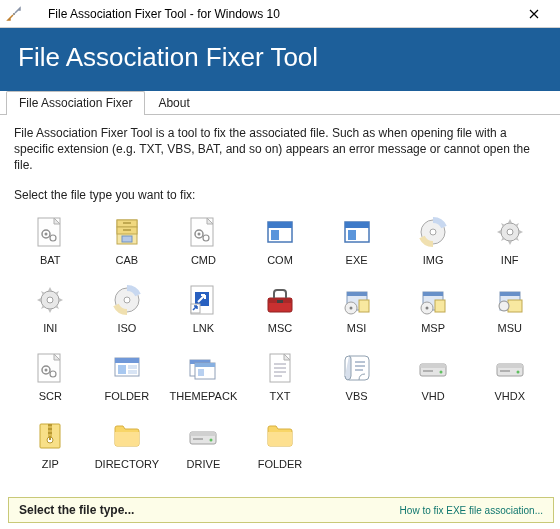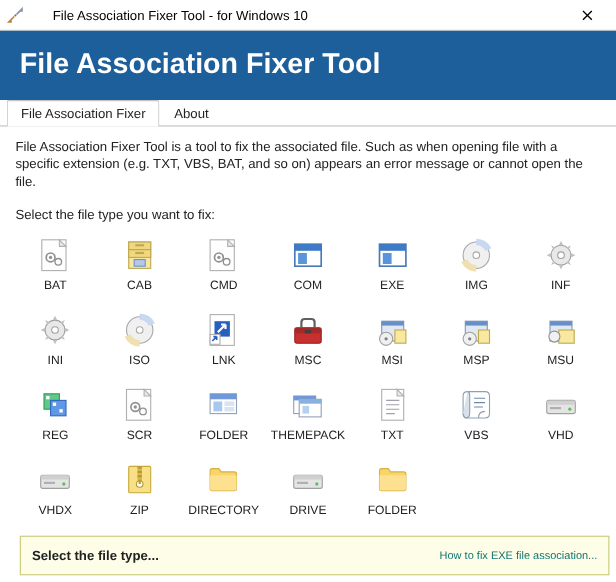--- a/index.html
+++ b/index.html
@@ -2,32 +2,32 @@
 <html><head>
 <meta charset="utf-8">
 <style>
   * { box-sizing: border-box; margin: 0; padding: 0; }
   body { font-family: "Segoe UI", Tahoma, sans-serif; font-size: 12px; background: #fff; width: 560px; height: 529px; overflow: hidden; }
   .titlebar { height: 28px; background: #fff; border-bottom: 1px solid #d0d0d0; display: flex; align-items: center; padding: 0 6px; gap: 20px; }
   .titlebar .ticon { width: 16px; height: 16px; margin-right: 6px; }
   .titlebar .title { flex: 1; font-size: 12px; color: #000; }
   .titlebar .close { width: 40px; height: 100%; display: flex; align-items: center; justify-content: center; font-size: 14px; color: #000; }
   .header { background: #1d5f9a; padding: 14px 18px 18px 18px; }
-  .header h1 { color: #fff; font-size: 26px; font-weight: 700; }
+  .header h1 { color: #fff; font-size: 26px; font-weight: 400; }
   .tabstrip { display: flex; border-bottom: 1px solid #c0c0c0; padding-left: 6px; background: #fff; }
   .tab { padding: 4px 12px 5px 12px; font-size: 12px; color: #222; border: 1px solid transparent; border-bottom: none; margin-bottom: -1px; cursor: pointer; }
   .tab.active { border-color: #c0c0c0; background: #fff; border-top-left-radius: 2px; border-top-right-radius: 2px; }
   .content { padding: 10px 14px 6px 14px; }
   .desc { font-size: 12px; line-height: 1.35; color: #222; margin-bottom: 14px; }
   .select-label { font-size: 12px; color: #222; margin-bottom: 12px; }
   .grid { display: grid; grid-template-columns: repeat(7, 1fr); gap: 14px 4px; }
   .cell { display: flex; flex-direction: column; align-items: center; cursor: pointer; padding: 2px; }
   .cell .iconbox { width: 32px; height: 32px; display: flex; align-items: center; justify-content: center; margin-bottom: 6px; }
   .cell .lbl { font-size: 11px; color: #222; text-align: center; }
-  .statusbar { position: absolute; bottom: 6px; left: 18px; right: 6px; height: 36px; background: #fdfde8; border: 1px solid #c9c978; display: flex; align-items: center; justify-content: space-between; padding: 0 10px; }
+  .statusbar { position: absolute; bottom: 6px; left: 8px; right: 6px; height: 26px; background: #fdfde8; border: 1px solid #c9c978; display: flex; align-items: center; justify-content: space-between; padding: 0 10px; }
   .statusbar .left { font-weight: 600; font-size: 12px; color: #222; }
   .statusbar .right { font-size: 10px; color: #0f766e; cursor: pointer; }
   svg { display: block; }
 </style>
 </head>
 <body>
 
 <div class="titlebar">
   <span class="ticon">
     <svg width="16" height="16" viewBox="0 0 16 16">
@@ -165,28 +165,20 @@
         <div class="iconbox">
           <svg width="32" height="32" viewBox="0 0 32 32">
             <use href="#update-icon"></use>
           </svg>
         </div>
         <div class="lbl">MSU</div>
       </div>
       <div class="cell">
         <div class="iconbox">
           <svg width="32" height="32" viewBox="0 0 32 32">
-            <use href="#registry-icon"></use>
-          </svg>
-        </div>
-        <div class="lbl">REG</div>
-      </div>
-      <div class="cell">
-        <div class="iconbox">
-          <svg width="32" height="32" viewBox="0 0 32 32">
             <use href="#gear-doc-icon"></use>
           </svg>
         </div>
         <div class="lbl">SCR</div>
       </div>
       <div class="cell">
         <div class="iconbox">
           <svg width="32" height="32" viewBox="0 0 32 32">
             <use href="#theme-icon"></use>
           </svg>

